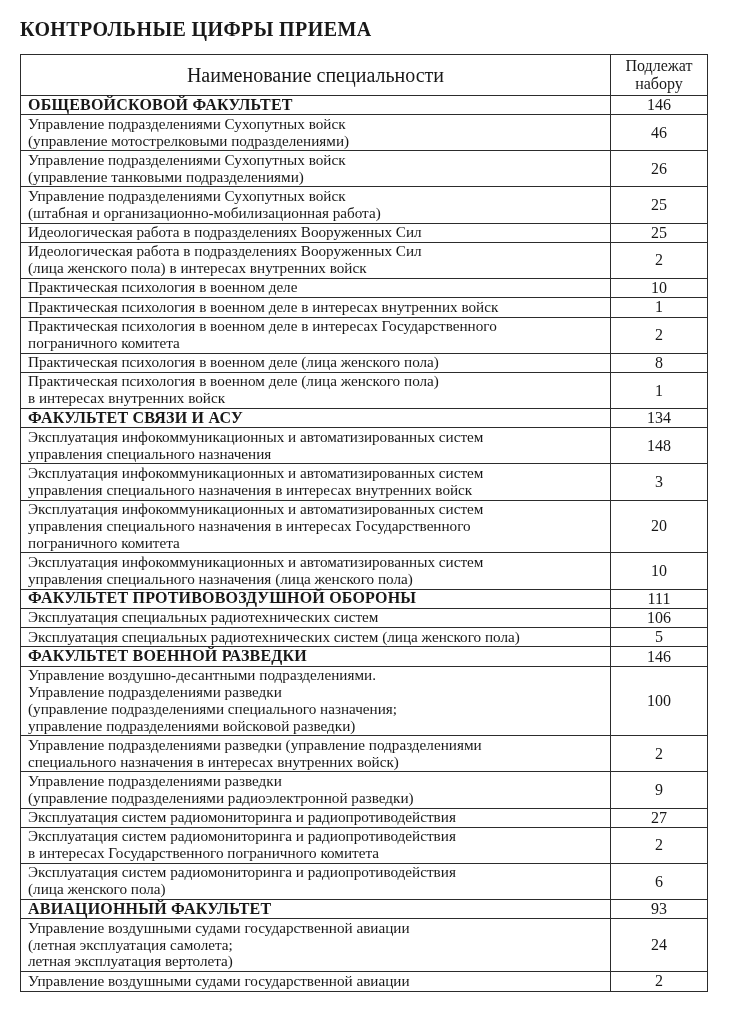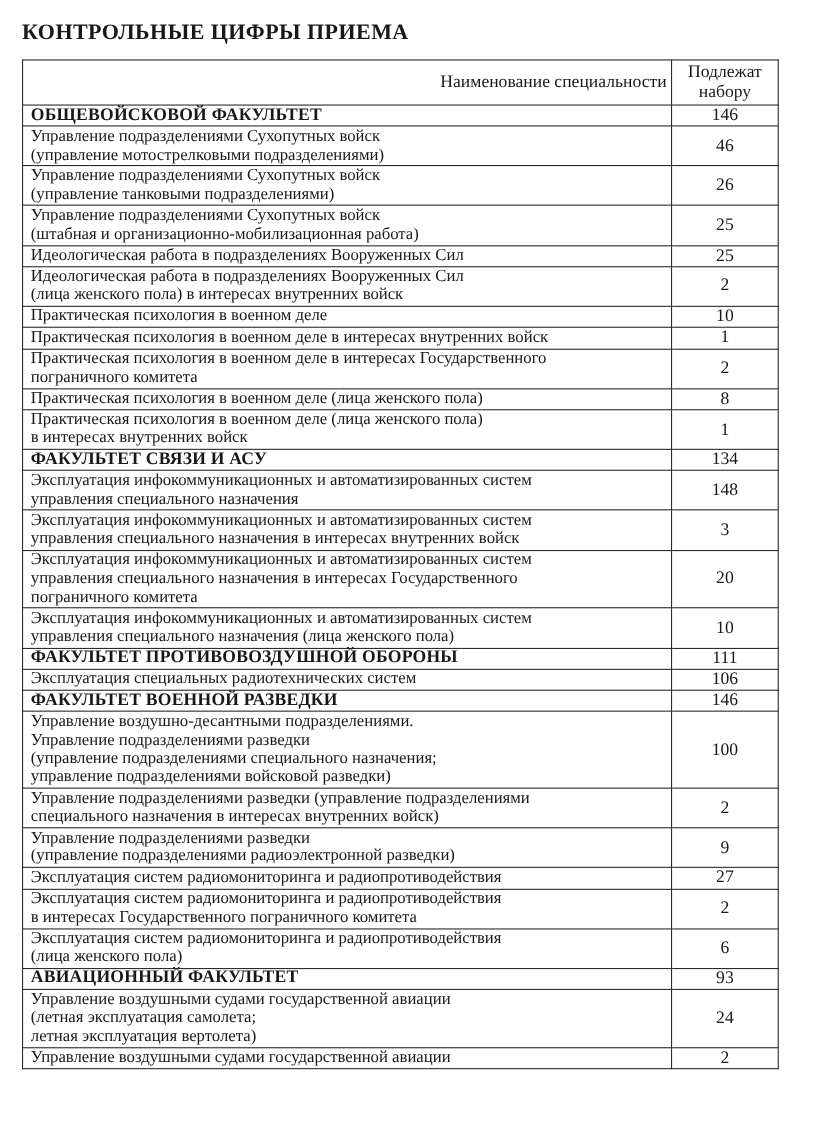--- a/index.html
+++ b/index.html
@@ -32,22 +32,22 @@
     border-collapse: collapse;
     width: 688px;
     table-layout: fixed;
   }
   table.quota-table th,
   table.quota-table td {
     border: 1.7px solid #2c2c2c;
   }
   th.col-specialty {
     font-weight: 400;
-    font-size: 16px;
-    text-align: right;
+    font-size: 20px;
+    text-align: center;
     padding: 3px 4px;
     line-height: 18px;
   }
   th.col-quota {
     font-weight: 400;
     font-size: 16px;
     width: 92px;
     text-align: center;
     padding: 2px 2px;
     line-height: 18px;
@@ -206,20 +206,26 @@
           </td>
           <td class="value bold">111</td>
         </tr>
         <tr>
           <td class="name">
             <div>Эксплуатация специальных радиотехнических систем</div>
           </td>
           <td class="value">106</td>
         </tr>
         <tr>
+          <td class="name">
+            <div>Эксплуатация специальных радиотехнических систем (лица женского пола)</div>
+          </td>
+          <td class="value">5</td>
+        </tr>
+        <tr>
           <td class="name section">
             <div>ФАКУЛЬТЕТ ВОЕННОЙ РАЗВЕДКИ</div>
           </td>
           <td class="value bold">146</td>
         </tr>
         <tr>
           <td class="name">
             <div>Управление воздушно-десантными подразделениями.</div>
             <div>Управление подразделениями разведки</div>
             <div>(управление подразделениями специального назначения;</div>

